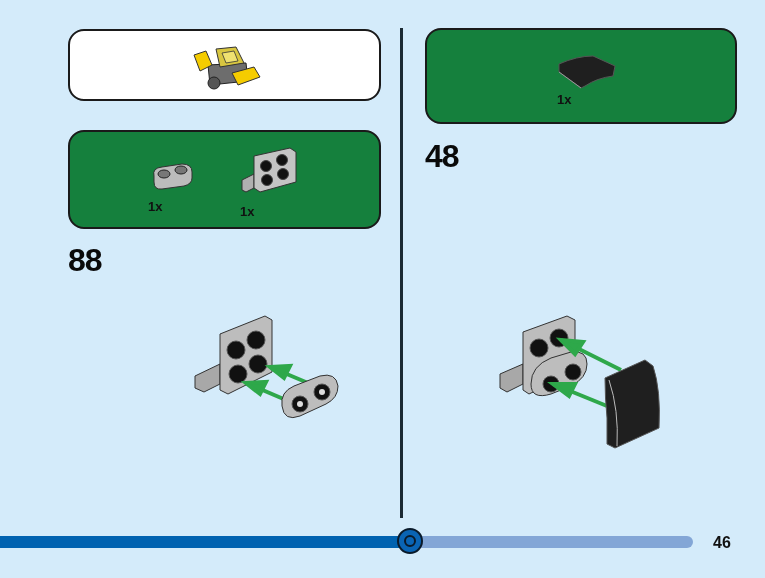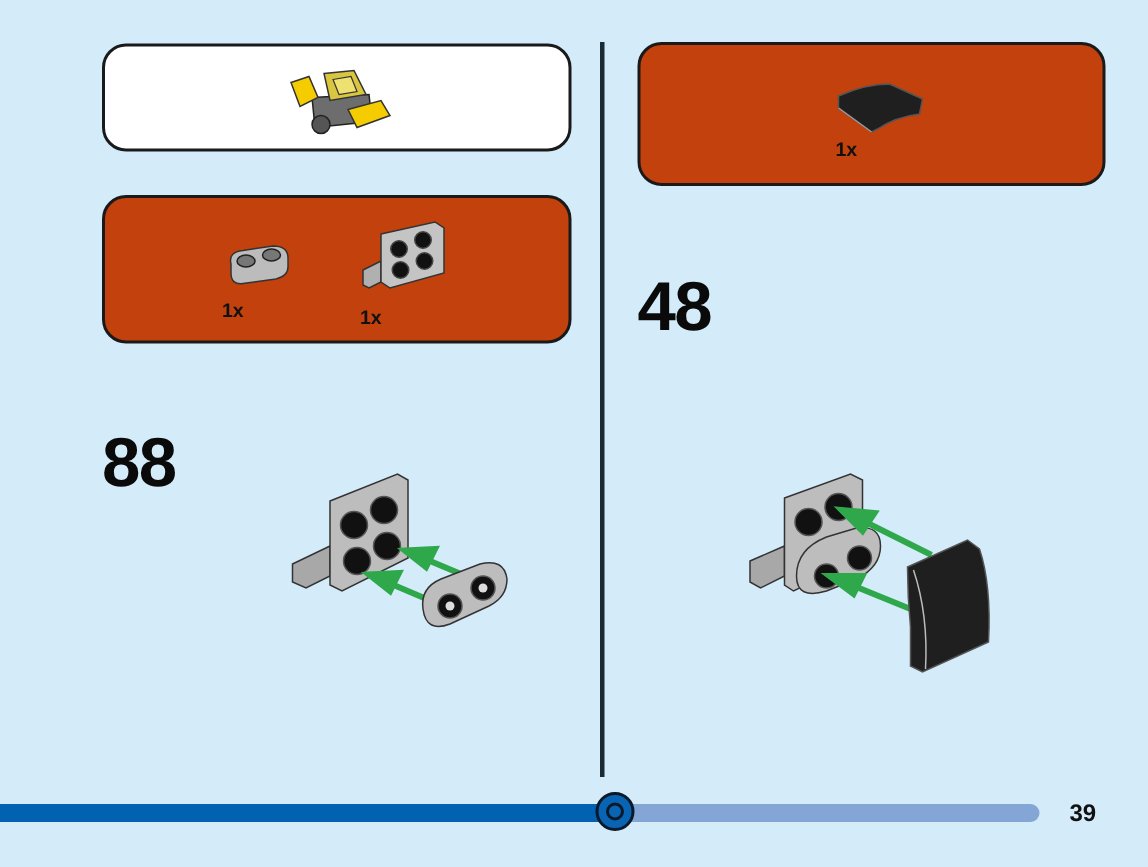--- a/index.html
+++ b/index.html
@@ -1,21 +1,21 @@
 <!DOCTYPE html>
 <html><head>
 <meta charset="utf-8">
 <style>
   html, body { margin:0; padding:0; }
   body { width:765px; height:578px; background:#d4ebfa; position:relative; overflow:hidden; font-family:"Liberation Sans", sans-serif; }
   .box { position:absolute; border:2px solid #1a1a1a; border-radius:16px; box-sizing:border-box; }
   .box.white { background:#ffffff; }
-  .box.blue { background:#c2410c; }
+  .box.blue { background:#15803d; }
   .qty { position:absolute; font-weight:bold; font-size:13px; color:#111; }
-  .step { position:absolute; font-weight:bold; font-size:46px; color:#0a0a0a; line-height:1; letter-spacing:-1px;margin-top:41px; }
+  .step { position:absolute; font-weight:bold; font-size:32px; color:#0a0a0a; line-height:1; letter-spacing:-1px; }
   .divider { position:absolute; left:400px; top:28px; width:3px; height:490px; background:#1b2a33; }
   .prog-done { position:absolute; left:0; top:536px; width:410px; height:12px; background:#0062b0; }
   .prog-left { position:absolute; left:410px; top:536px; width:283px; height:12px; background:#83a6d6; border-radius:0 6px 6px 0; }
   .prog-knob { position:absolute; left:397px; top:528px; width:26px; height:26px; border-radius:50%; background:#0a64b4; border:2px solid #0a1a2a; box-sizing:border-box; }
   .prog-knob::after { content:""; position:absolute; left:5px; top:5px; width:12px; height:12px; border-radius:50%; border:2px solid #0a1a2a; box-sizing:border-box; }
   .page-num { position:absolute; left:713px; top:534px; font-weight:bold; font-size:16px; color:#111; }
   svg { position:absolute; overflow:visible; }
 </style>
 </head>
 <body>
@@ -97,13 +97,13 @@
     <line x1="58" y1="74" x2="112" y2="96"></line>
     <polygon points="58,74 80,74 74,86"></polygon>
   </g>
   <path d="M110,68 L150,50 L158,56 Q166,80 164,118 L120,138 L112,134 L112,108 Q110,88 110,68 Z" fill="#1f1f1f" stroke="#555"></path>
   <path d="M114,70 Q124,100 122,136" stroke="#bbb" stroke-width="1" fill="none"></path>
 </svg>
 
 <div class="prog-done"></div>
 <div class="prog-left"></div>
 <div class="prog-knob"></div>
-<div class="page-num">39</div>
+<div class="page-num">46</div>
 
 </body></html>

